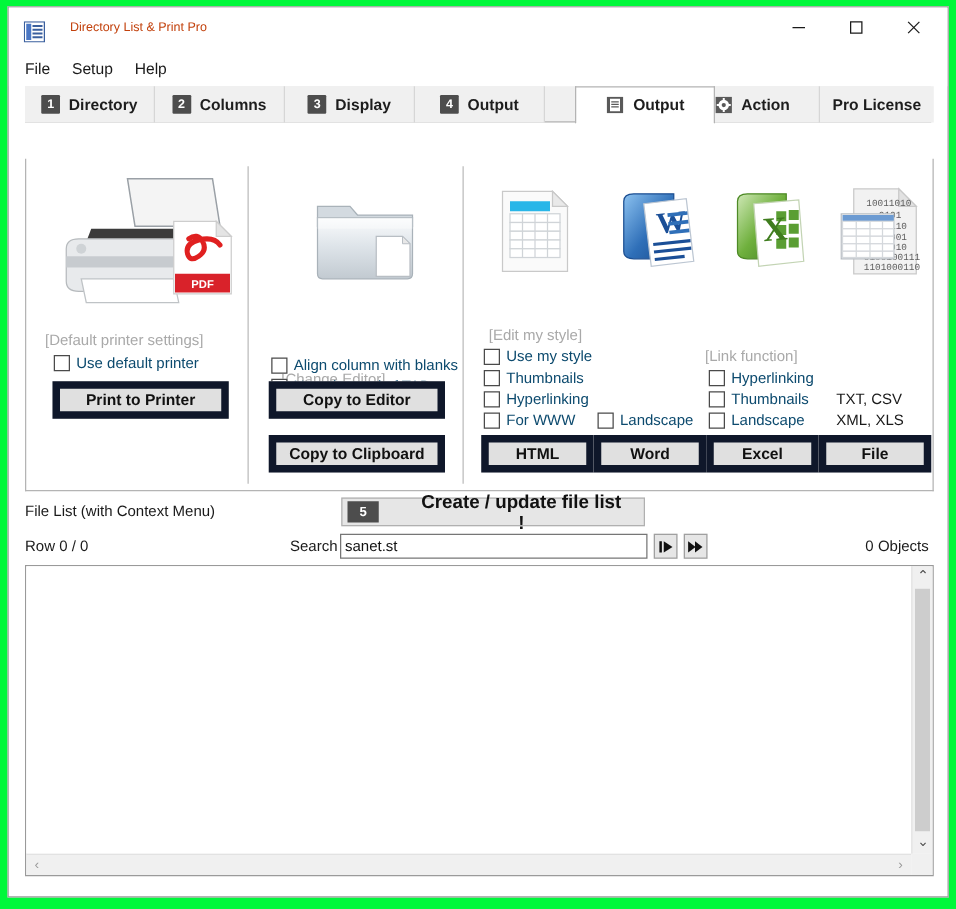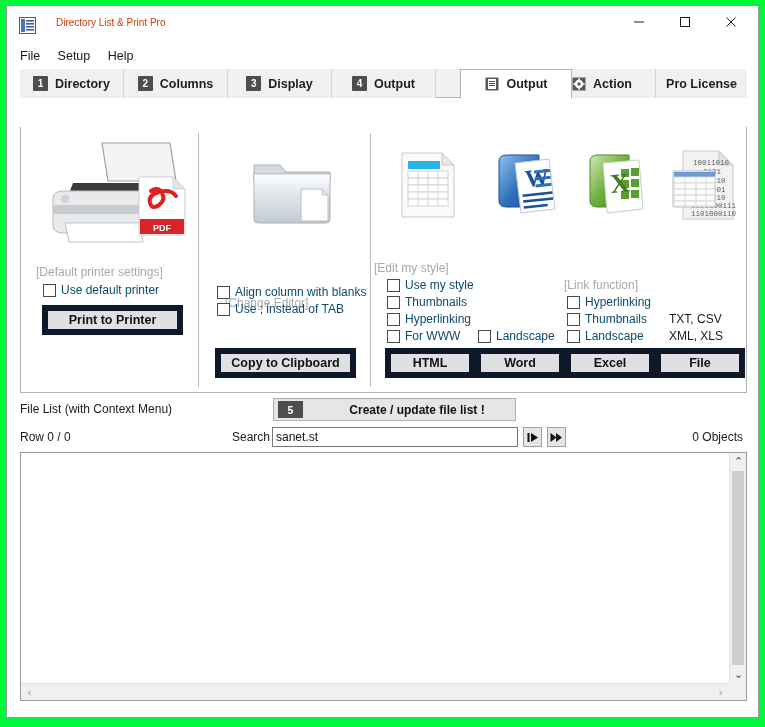--- a/index.html
+++ b/index.html
@@ -199,21 +199,21 @@
     margin-left: 4px;
     background: #4d4d4d;
     color: #ffffff;
     font-size: 10.5px; font-weight: bold;
     display: flex; align-items: center; justify-content: center;
     flex: none;
   }
   .create-label {
     flex: 1;
     text-align: center;
-    font-size: 12px;
+    font-size: 15px;
     font-weight: bold;
     color: #111111;
     padding-right: 16px;
     padding-left: 32px;
   }
 
   .row-label {
     position: absolute; left: 13px; top: 424px;
     font-size: 12px; color: #1a1a1a; cursor: default;
   }
@@ -455,20 +455,23 @@
       </div>
 
       <div class="hint" style="left:204px; top:141px;margin-top:28px;">[Change Editor]</div>
       <div class="cbrow" style="left:196px; top:158px;">
         <span class="cbox"></span>
         <span>Align column with blanks</span>
       </div>
       <div class="cbrow" style="left:196px; top:175px;">
         <span class="cbox"></span>
         <span>Use  ;  instead of TAB</span>
+      </div>
+      <div class="gbtn" style="left:194px; top:178px; width:141px; height:30px;">
+        <span>Copy to Editor</span>
       </div>
       <div class="gbtn" style="left:194px; top:221px; width:141px; height:30px;">
         <span>Copy to Clipboard</span>
       </div>
 
       <div class="icon-box" style="left:379px; top:24px;">
         <svg width="56" height="68" viewBox="0 0 56 68">
           <polygon points="2,2 42,2 54,14 54,66 2,66" fill="#fafafa" stroke="#c9c9c9" stroke-width="1"></polygon>
           <polygon points="42,2 54,14 42,14" fill="#e9e9e9" stroke="#c9c9c9" stroke-width="1"></polygon>
           <rect x="8" y="10" width="32" height="8" fill="#29b6e8"></rect>
@@ -558,21 +561,21 @@
             <rect x="3" y="52" width="41" height="5"></rect>
           </g>
           <g stroke="#d4d8dc" stroke-width="1">
             <line x1="14" y1="28" x2="14" y2="57"></line>
             <line x1="25" y1="28" x2="25" y2="57"></line>
             <line x1="35" y1="28" x2="35" y2="57"></line>
           </g>
         </svg>
       </div>
 
-      <div class="hint" style="left:353px; top:134px;">[Edit my style]</div>
+      <div class="hint" style="left:370px; top:134px;">[Edit my style]</div>
       <div class="cbrow" style="left:366px; top:151px;">
         <span class="cbox"></span>
         <span>Use my style</span>
       </div>
       <div class="cbrow" style="left:366px; top:168px;">
         <span class="cbox"></span>
         <span>Thumbnails</span>
       </div>
       <div class="cbrow" style="left:366px; top:185px;">
         <span class="cbox"></span>

